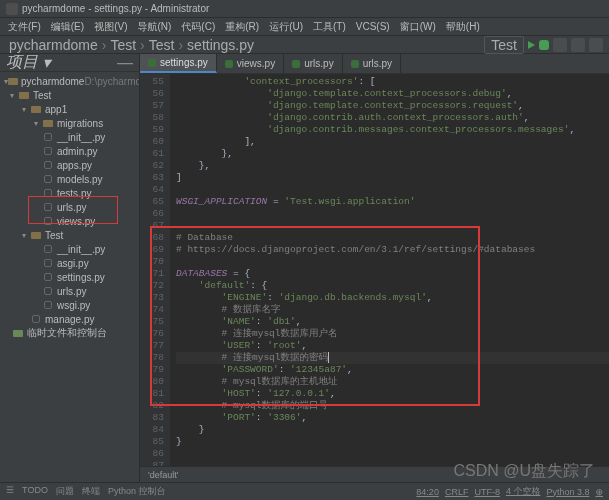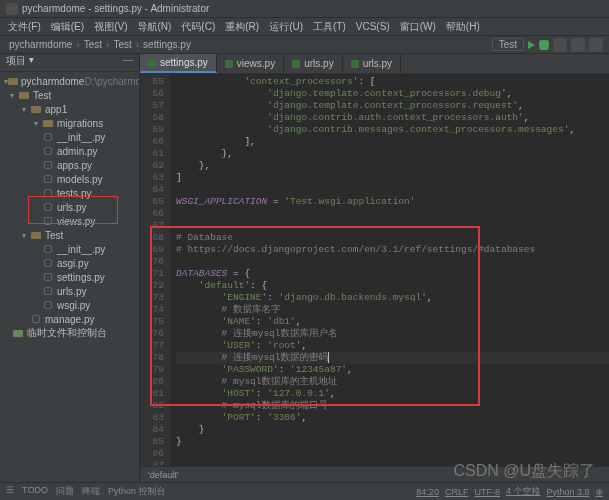--- a/index.html
+++ b/index.html
@@ -32,21 +32,21 @@
   gap: 2px;
   border-bottom: 1px solid #2d2d2d;
 }
 .menubar > span { padding: 0 4px; }
 .navbar {
   height: 18px;
   background: #3c3f41;
   display: flex; align-items: center;
   padding: 0 6px;
   color: #aaa;
-  font-size: 10px;
+  font-size: 14px;
   border-bottom: 1px solid #2d2d2d;
   justify-content: flex-end;
 }
 .navbar .crumb { padding: 0 3px; }
 .navbar .arrow { color:#777; padding:0 1px;}
 .navbar .rhs { margin-left:auto; display:flex; align-items:center; gap:4px;}
 .rhs .btn { width:14px; height:14px; background:#4a4d4f; border-radius:2px;}
 .play { width:0; height:0; border-left:7px solid #499c54; border-top:4px solid transparent; border-bottom:4px solid transparent;}
 .bug { width:10px; height:10px; background:#499c54; border-radius:3px;}
 .main {
@@ -55,25 +55,26 @@
 }
 .sidebar {
   width: 140px;
   background:#3c3f41;
   border-right:1px solid #2d2d2d;
   display:flex;
   flex-direction:column;
 }
 .tool-header {
   height:18px;
-  display:flex; align-items:flex-start;
+  display:flex; align-items:center;
   padding:0 6px;
   color:#bbb;
-  font-size:10px;
+  font-size:16px;
   border-bottom:1px solid #323232;
+  font-style:italic;
 }
 .tool-header .minimize { margin-left:auto; color:#888;}
 .tree {
   flex:1;
   padding: 2px 0;
   font-size:10px;
   overflow:hidden;
 }
 .tree-row {
   display:flex; align-items:center;

